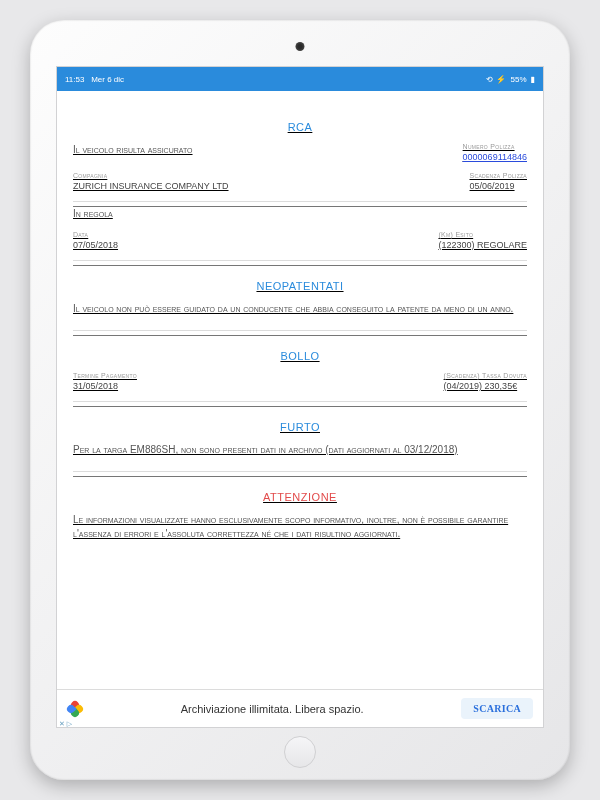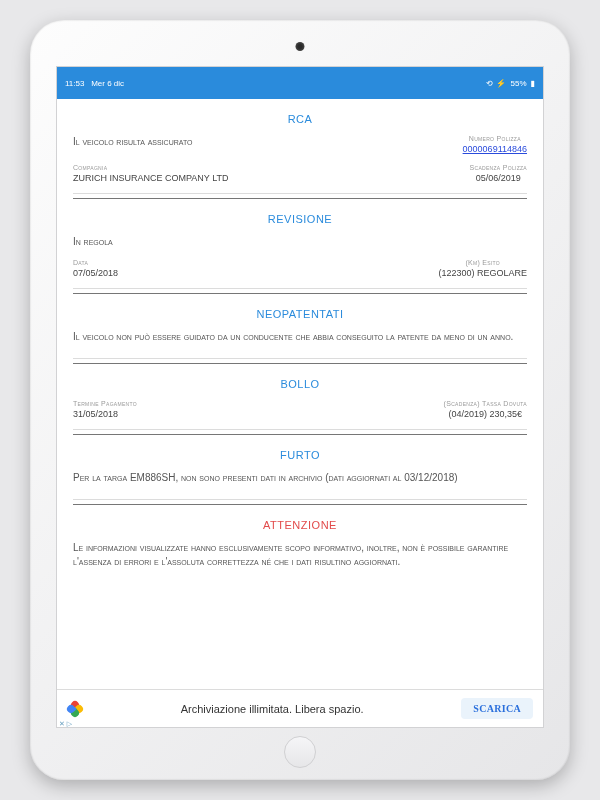--- a/index.html
+++ b/index.html
@@ -30,41 +30,41 @@
   }
   .screen {
     width: 100%; height: 100%;
     background: #ffffff;
     border: 1px solid #d2d2d4;
     display: flex; flex-direction: column;
     overflow: hidden;
     font-size: 9px;
   }
   .status-bar {
-    height: 32px;
+    height: 24px;
     background: #2a8bdc;
     color: #fff;
     display: flex; align-items: center; justify-content: space-between;
     padding: 0 8px;
     font-size: 8px;
     font-weight: 500;
   }
   .status-right { display:flex; align-items:center; gap:4px; }
-  .content { flex:1; overflow:hidden; padding: 0 16px; }
+  .content { flex:1; overflow:hidden; padding: 16px 16px; text-decoration: underline; }
   .section-title {
     color: #2a8bdc;
     text-align: center;
     font-size: 11px;
     letter-spacing: .5px;
     padding: 14px 0 10px;
   }
   .section-title.warn { color: #e24b4b; }
   .row { display:flex; justify-content:space-between; margin-bottom:10px; }
   .cell { display:flex; flex-direction:column; }
-  .cell.right { text-align:right; align-items:center; }
+  .cell.right { text-align:right; align-items:flex-start; }
   .label { color:#9a9a9a; font-size:7px; letter-spacing:.3px; margin-bottom:2px; font-variant: small-caps; }
   .value { color:#444; font-size:9px; }
   .value.link { color:#2a4bdc; text-decoration: underline; }
   .note { color:#555; font-size:10px; line-height:1.4; font-variant: small-caps; }
   .divider { border:none; border-bottom:1px solid #dcdcdc; margin:4px 0 0; }
   .divider.heavy { border-bottom:1px solid #767676; }
   .ad-bar {
     border-top:1px solid #dcdcdc;
     padding: 8px 10px;
     display:flex; align-items:center; justify-content:flex-start;
@@ -125,21 +125,20 @@
           <span class="value">ZURICH INSURANCE COMPANY LTD</span>
         </div>
         <div class="cell right">
           <span class="label">Scadenza Polizza</span>
           <span class="value">05/06/2019</span>
         </div>
       </div>
       <hr class="divider">
       <hr class="divider heavy">
 
-      <div class="section-title">REVISIONE</div>
       <div class="row">
           <span class="note">In regola</span>
         </div>
       <div class="row">
         <div class="cell">
           <span class="label">Data</span>
           <span class="value">07/05/2018</span>
         </div>
         <div class="cell right">
           <span class="label">(Km) Esito</span>

